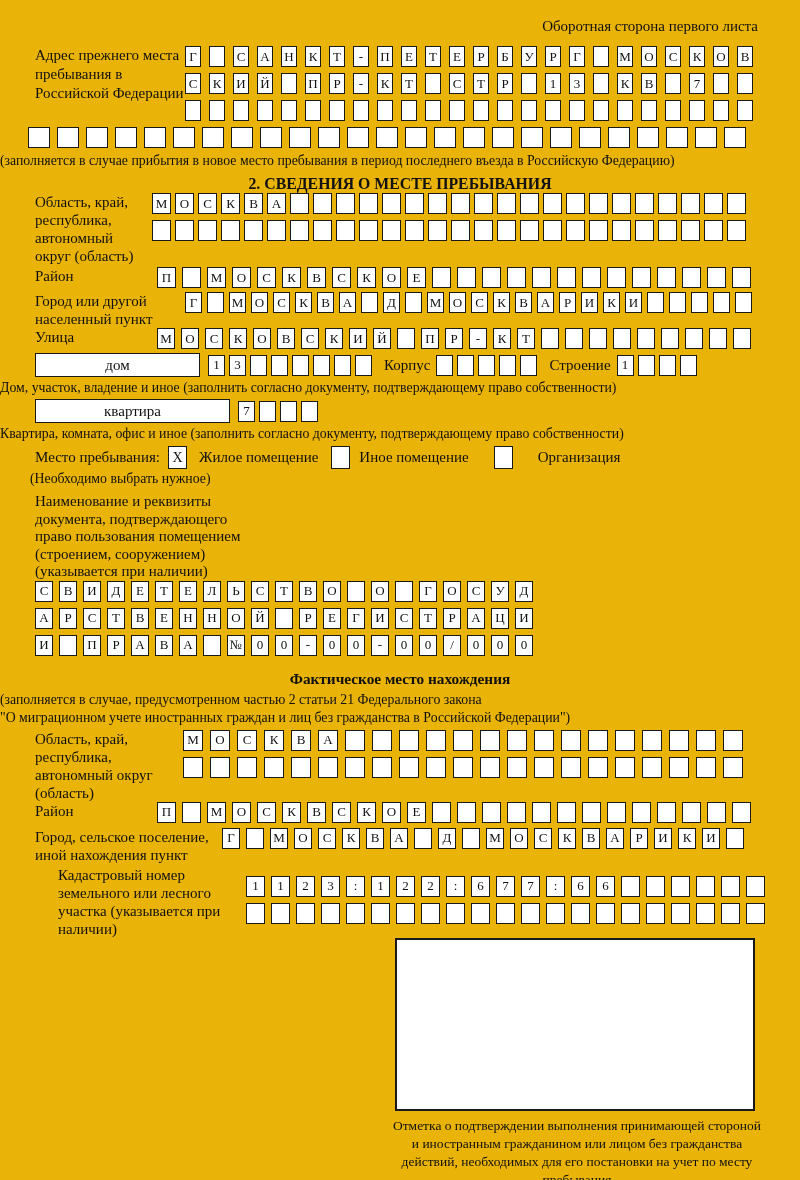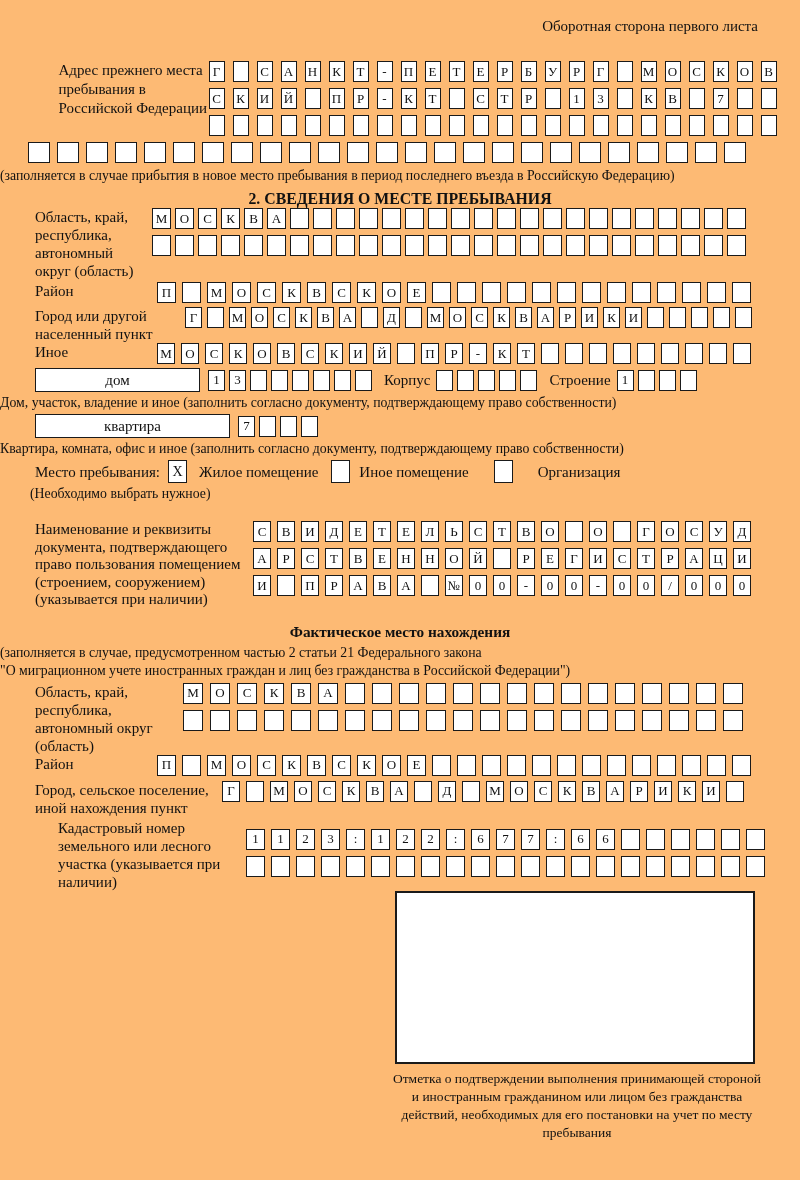--- a/index.html
+++ b/index.html
@@ -1,18 +1,18 @@
 <!DOCTYPE html>
 <html><head>
 <meta charset="utf-8">
 <style>
   * { box-sizing: border-box; margin: 0; padding: 0; }
   html,body { background:#fff; }
   .page {
-    width: 800px; height: 1180px; margin: 0 auto; background: #fdba74;
+    width: 800px; height: 1180px; margin: 0 auto; background: #eab308;
     font-family: "Liberation Serif", serif; color: #111; overflow: hidden;
     position: relative;
   }
   .top-note { margin-top:18px; padding-right:42px; text-align:right; font-size:15px; }
   .frow { display:flex; align-items:flex-start; padding-left:35px; }
   .lbl { font-size:15px; line-height:18px; flex:0 0 auto; }
   .cellcol > .cells { margin-bottom:6px; }
   .cellcol > .cells:last-child { margin-bottom:0; }
   .cells { display:flex; }
   .cell {
@@ -46,21 +46,21 @@
   .stamp-box { margin-left:395px; width:360px; height:173px; border:2px solid #1a1a1a; background:#fff; }
   .stamp-note { margin-left:388px; width:378px; text-align:center; font-size:13.5px; line-height:18px; }
 </style>
 </head>
 <body>
 
 <div class="page">
 
   <div class="top-note">Оборотная сторона первого листа</div>
 
-  <div class="frow" style="margin-top:26px;justify-content:center;">
+  <div class="frow" style="margin-top:11px;">
     <div class="lbl" style="width:150px; line-height:19px;">Адрес прежнего места пребывания в Российской Федерации</div>
     <div class="cellcol">
       <div class="cells c-top">
           <span class="cell">Г</span>
           <span class="cell"></span>
           <span class="cell">С</span>
           <span class="cell">А</span>
           <span class="cell">Н</span>
           <span class="cell">К</span>
           <span class="cell">Т</span>
@@ -285,21 +285,21 @@
         <span class="cell">И</span>
         <span class="cell"></span>
         <span class="cell"></span>
         <span class="cell"></span>
         <span class="cell"></span>
         <span class="cell"></span>
       </div>
   </div>
 
   <div class="frow">
-    <div class="lbl" style="width:122px;">Иное</div>
+    <div class="lbl" style="width:122px;">Улица</div>
     <div class="cells c-street">
         <span class="cell">М</span>
         <span class="cell">О</span>
         <span class="cell">С</span>
         <span class="cell">К</span>
         <span class="cell">О</span>
         <span class="cell">В</span>
         <span class="cell">С</span>
         <span class="cell">К</span>
         <span class="cell">И</span>
@@ -356,32 +356,32 @@
     <div class="namedbox" style="width:195px;">квартира</div>
     <div class="cells c-small" style="margin-left:8px;">
         <span class="cell">7</span>
         <span class="cell"></span>
         <span class="cell"></span>
         <span class="cell"></span>
       </div>
   </div>
   <div class="caption" style="margin-top:3px;">Квартира, комната, офис и иное (заполнить согласно документу, подтверждающему право собственности)</div>
 
-  <div class="frow" style="margin-top:3px; align-items:flex-start;">
+  <div class="frow" style="margin-top:3px; align-items:flex-end;">
     <div class="inline-lbl">Место пребывания:</div>
     <div class="chk" style="margin-left:8px;">X</div>
     <div class="inline-lbl" style="margin-left:12px;">Жилое помещение</div>
     <div class="chk" style="margin-left:13px;"></div>
     <div class="inline-lbl" style="margin-left:9px;">Иное помещение</div>
     <div class="chk" style="margin-left:25px;"></div>
     <div class="inline-lbl" style="margin-left:25px;">Организация</div>
   </div>
   <div class="caption" style="margin-top:2px; width:600px; margin-left:30px;">(Необходимо выбрать нужное)</div>
 
-  <div class="frow" style="margin-top:19px;">
+  <div class="frow" style="margin-top:6px;flex-direction:column;">
     <div class="lbl" style="width:218px; line-height:17.5px;">Наименование и реквизиты документа, подтверждающего право пользования помещением (строением, сооружением) (указывается при наличии)</div>
     <div class="cellcol">
       <div class="cells c-doc">
           <span class="cell">С</span>
           <span class="cell">В</span>
           <span class="cell">И</span>
           <span class="cell">Д</span>
           <span class="cell">Е</span>
           <span class="cell">Т</span>
           <span class="cell">Е</span>

